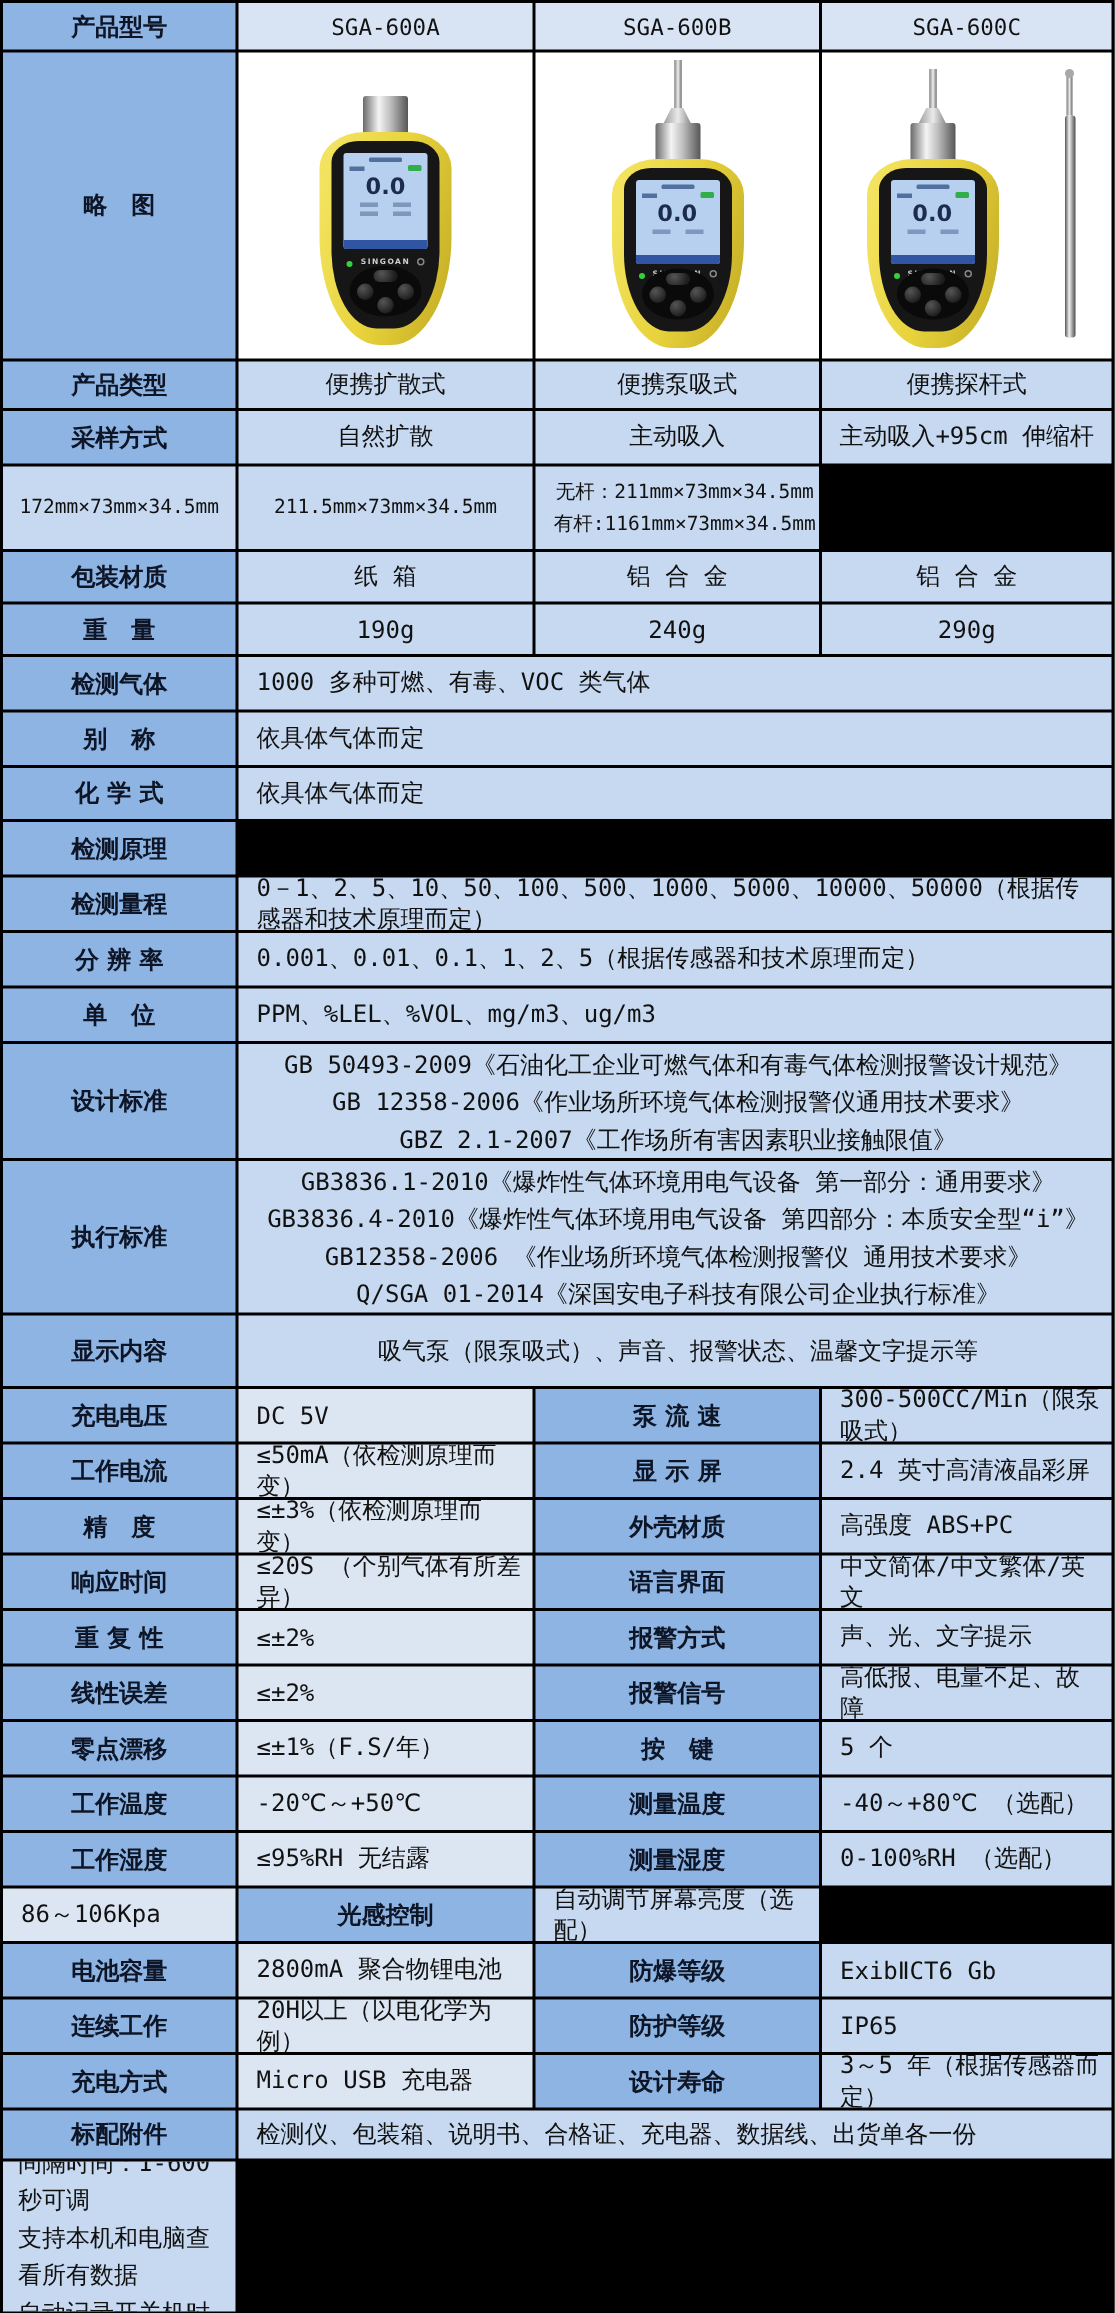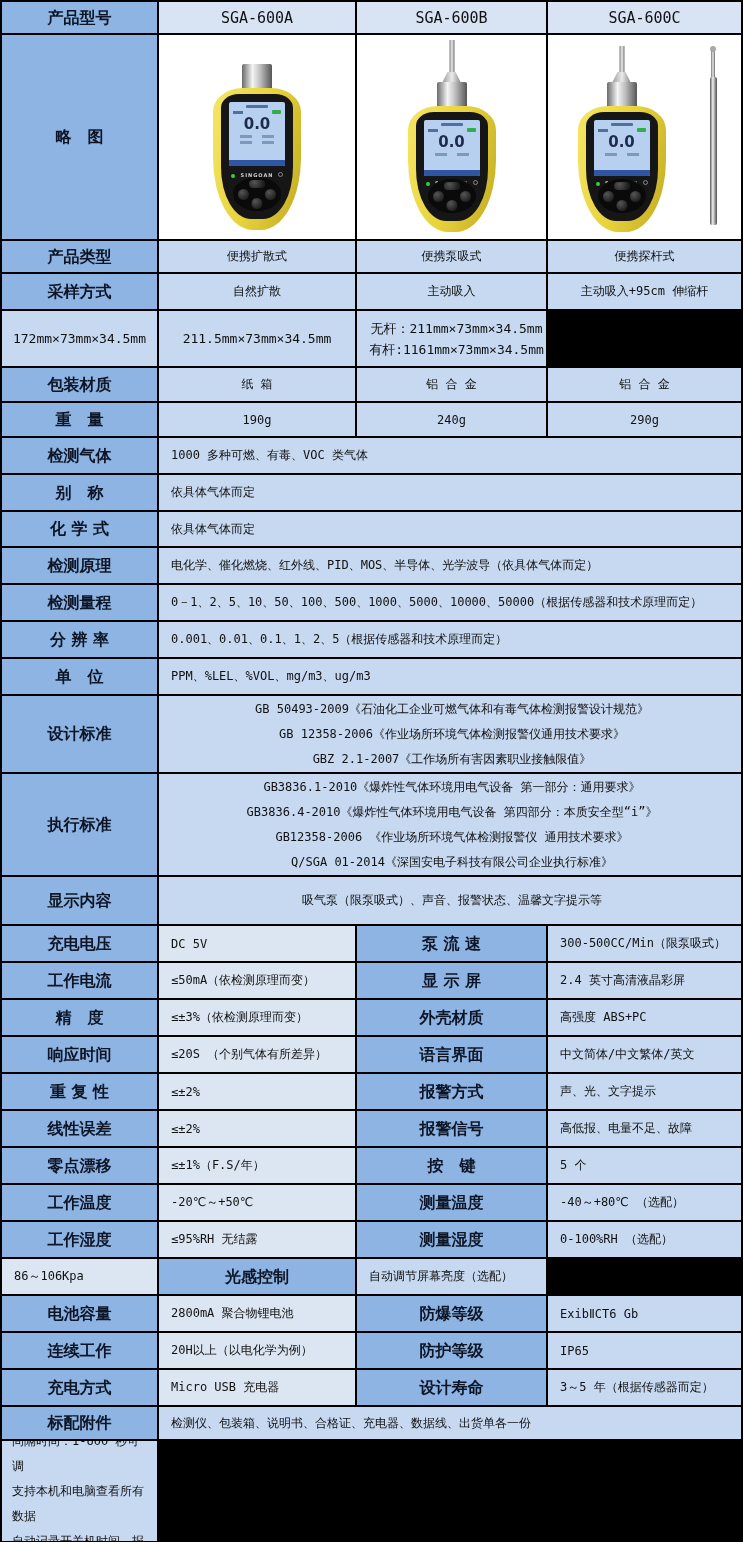--- a/index.html
+++ b/index.html
@@ -14,21 +14,21 @@
   .tbl{width:743px;background:var(--border);border:2px solid var(--border);
        display:flex;flex-direction:column;gap:2px}
   .row{display:grid;gap:2px;background:var(--border)}
   .r-quad,.r-head,.r-sketch{grid-template-columns:155px 196px 189px 1fr}
   .r-full{grid-template-columns:155px 1fr}
   .cell{background:var(--value-bg);display:flex;flex-direction:column;justify-content:center;overflow:hidden}
   .lbl{background:var(--label-bg);align-items:center;text-align:center;
        font-weight:bold;font-size:16px;color:#0d1526;line-height:22px}
   .mdl{background:var(--header-bg);align-items:center;text-align:center;font-size:15px;
        font-family:"DejaVu Sans Mono","DejaVu Sans",sans-serif}
-  .val{font-size:12px;font-family:"DejaVu Sans Mono","DejaVu Sans",sans-serif}
+  .val{font-size:16px;font-family:"DejaVu Sans Mono","DejaVu Sans",sans-serif}
   .val.cen{align-items:center;text-align:center}
   .val.left{align-items:flex-start;text-align:left;padding-left:12px;padding-right:6px}
   .val.multi{align-items:center;text-align:left;padding-left:10px}
   .v1{background:var(--value-bg-light)}
   .img{background:#fff;flex-direction:row;align-items:center;justify-content:center;position:relative}
   .line{display:block}
   
   .r-head{height:31px}.r-sketch{height:204px}
   .r-t0{height:31px}.r-t1{height:35px}.r-t2{height:55px}.r-t3{height:33px}.r-t4{height:33px}
   .r-t2 .val{font-size:13px}.r-t2 .line{line-height:21px}
@@ -284,23 +284,20 @@
         </div>
       </div>
       <div class="row r-full r-f2">
         <div class="cell lbl">化 学 式</div>
         <div class="cell val left">
           <div class="line">依具体气体而定</div>
         </div>
       </div>
       <div class="row r-full r-f3">
         <div class="cell lbl">检测原理</div>
-        <div class="cell val left">
-          <div class="line">电化学、催化燃烧、红外线、PID、MOS、半导体、光学波导（依具体气体而定）</div>
-        </div>
       </div>
       <div class="row r-full r-f4">
         <div class="cell lbl">检测量程</div>
         <div class="cell val left">
           <div class="line">0－1、2、5、10、50、100、500、1000、5000、10000、50000（根据传感器和技术原理而定）</div>
         </div>
       </div>
       <div class="row r-full r-f5">
         <div class="cell lbl">分 辨 率</div>
         <div class="cell val left">

